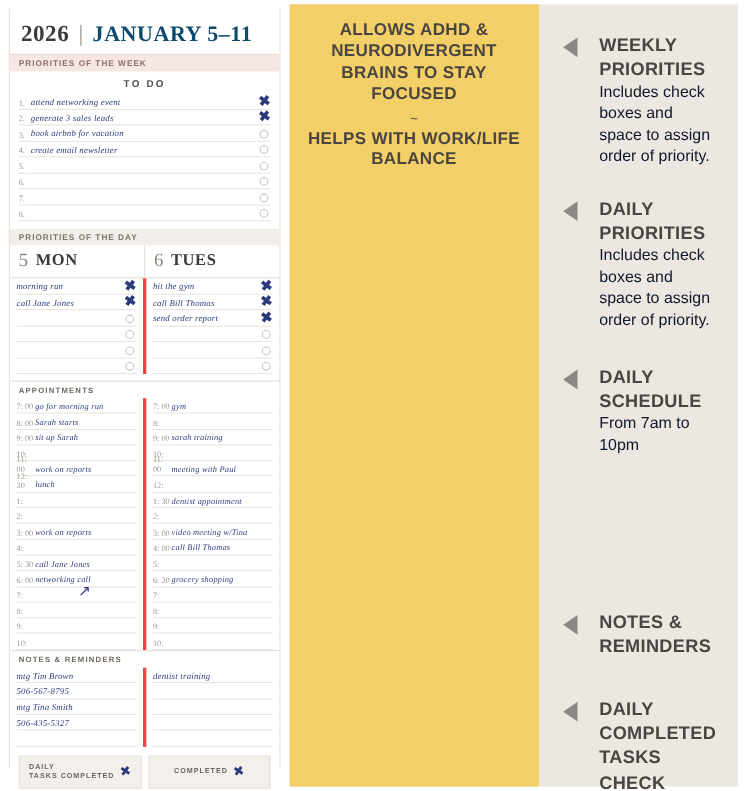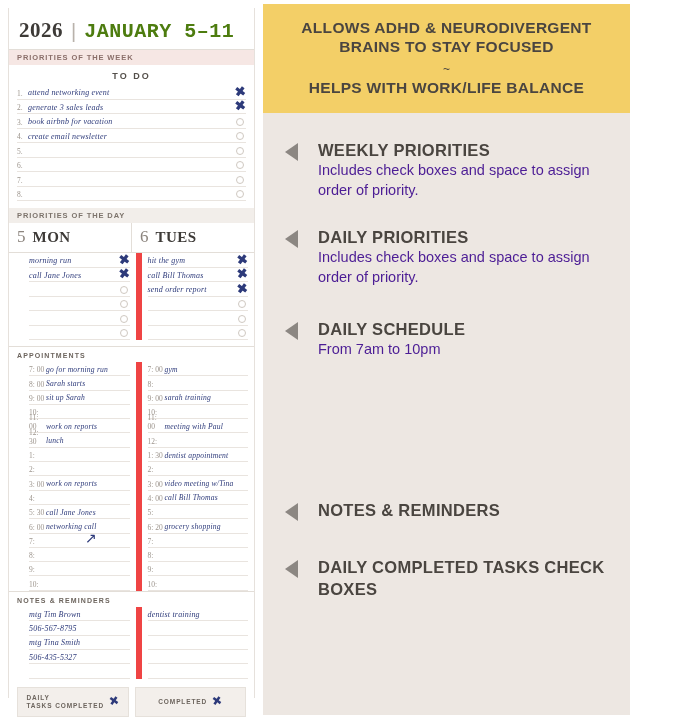--- a/index.html
+++ b/index.html
@@ -34,22 +34,22 @@
     display: flex; align-items: flex-end; gap: 7px;
     padding: 10px 10px 6px 10px;
     border-bottom: 1px solid #e3ded8;
   }
   .hdr .year {
     font-family: "Liberation Serif", serif;
     font-size: 21px; font-weight: bold; color: #3d3a37; letter-spacing: .5px;
   }
   .hdr .bar { color:#b9b2ab; font-size: 20px; font-weight: 300; margin: 0 1px; }
   .hdr .range {
-    font-family: Liberation Mono, monospace;
-    font-size: 20px; font-weight: bold; color: #4d7c0f; letter-spacing: .5px;
+    font-family: Liberation Serif, serif;
+    font-size: 20px; font-weight: bold; color: #0c4a6e; letter-spacing: .5px;
   }
 
   .band {
     background: #f6e7e4;
     color: #8a6f6a;
     font-size: 7.5px;
     letter-spacing: .9px;
     padding: 3px 8px;
     font-weight: bold;
   }
@@ -104,23 +104,23 @@
   .day-head .dh + .dh { border-left: 1px solid #e3ded8; }
   .day-head .dnum {
     font-family: "Liberation Serif", serif;
     font-size: 17px; color:#8c857e;
   }
   .day-head .dname {
     font-family: "Liberation Serif", serif;
     font-size: 15px; font-weight: bold; color:#3d3a37; letter-spacing: .5px;
   }
 
-  .twocol { display: flex; margin-left: 14px; }
+  .twocol { display: flex; }
   .twocol > .col { flex: 1; padding: 0 6px; }
-  .twocol > .col + .col { border-left: 6px solid #ef4444; }
+  .twocol > .col + .col { border-left: 3px solid #ef4444; }
 
   .sect-label {
     font-size: 7px; letter-spacing: 1.1px; color:#6d655e;
     padding: 5px 8px 3px 8px; font-weight: bold;
     border-top: 1px solid #e3ded8;
   }
 
   .appt-row { height: 14.3px; }
   .appt-row .num { width: 17px; }
   .appt-row .hand { font-size: 7.6px; }
@@ -147,23 +147,23 @@
     color: #2d3a7a; font-size: 14px; font-family: "Liberation Serif", serif;
   }
 
   
   .right {
     width: 416px; height: 719px;
     background: #ffffff;
     padding: 4px 4px 4px 0;
   }
   .right-inner {
-    width: 367px; height: 711px;
+    width: 408px; height: 711px;
     background: #ede7e2;
-    display: flex; flex-direction: column;
+    display: flex; flex-direction: row;
   }
   .yellow {
     background: #f3cf67;
     padding: 14px 16px 16px 16px;
     text-align: center;
     color: #4a4540;
   }
   .yellow .l1 {
     font-size: 15.5px; font-weight: bold; letter-spacing: .3px; line-height: 1.25;
   }
@@ -180,21 +180,21 @@
     border-bottom: 9px solid transparent;
     border-right: 13px solid #8c8782;
     margin-top: 4px;
     flex: 0 0 auto;
   }
   .feat .ftext { color: #4a4540; }
   .feat .ftitle {
     font-size: 16.5px; font-weight: bold; letter-spacing: .3px; line-height: 1.35;
   }
   .feat .fbody {
-    font-size: 14.5px; line-height: 1.35; color:#4c1d95;
+    font-size: 14.5px; line-height: 1.35; color:#0f172a;
   }
   .sp-26 { height: 26px; }
   .sp-30 { height: 30px; }
   .sp-72 { height: 70px; }
   .sp-34 { height: 34px; }
 </style>
 </head>
 <body>
 
 <div class="page">

